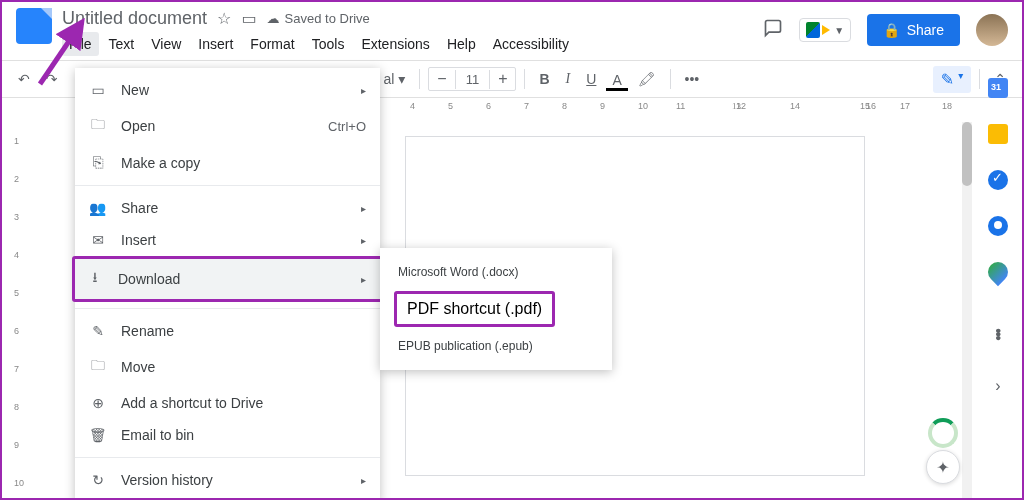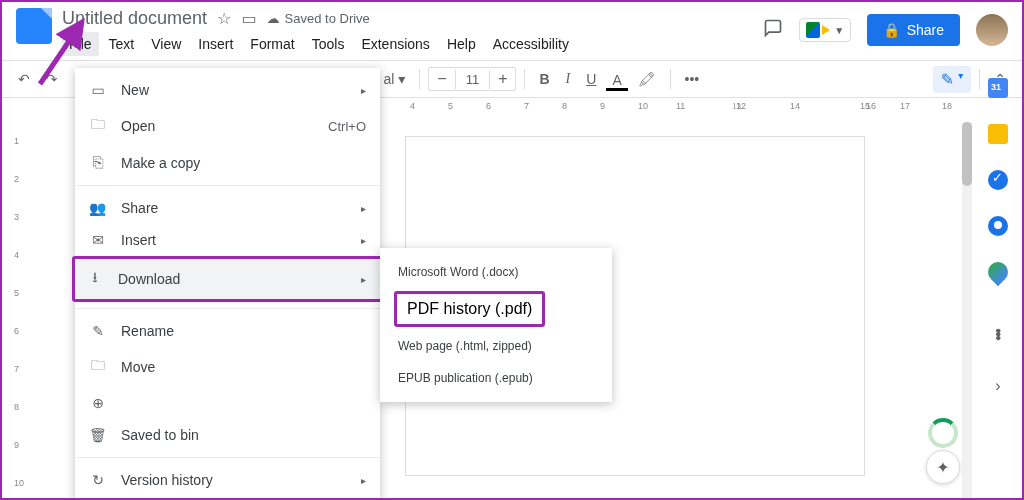--- a/index.html
+++ b/index.html
@@ -237,31 +237,31 @@
   <div class="dd-item">
       <span class="dd-icon">✎</span>
       <span>Rename</span>
     </div>
   <div class="dd-item">
       <span class="dd-icon">🗀</span>
       <span>Move</span>
     </div>
   <div class="dd-item">
       <span class="dd-icon">⊕</span>
+      <span>Add a shortcut to Drive</span>
     </div>
   <div class="dd-item">
       <span class="dd-icon">🗑</span>
-      <span>Saved to bin</span>
+      <span>Email to bin</span>
     </div>
   <div class="dd-sep"></div>
   <div class="dd-item">
       <span class="dd-icon">↻</span>
       <span>Version history</span>
       <span class="dd-arrow">▸</span>
     </div>
 </div>
 
 <div class="submenu">
   <div class="sm-item">Microsoft Word (.docx)</div>
-  <div><span class="sm-hl">PDF history (.pdf)</span></div>
-  <div class="sm-item">Web page (.html, zipped)</div>
+  <div><span class="sm-hl">PDF shortcut (.pdf)</span></div>
   <div class="sm-item">EPUB publication (.epub)</div>
 </div>
 
 </body></html>

